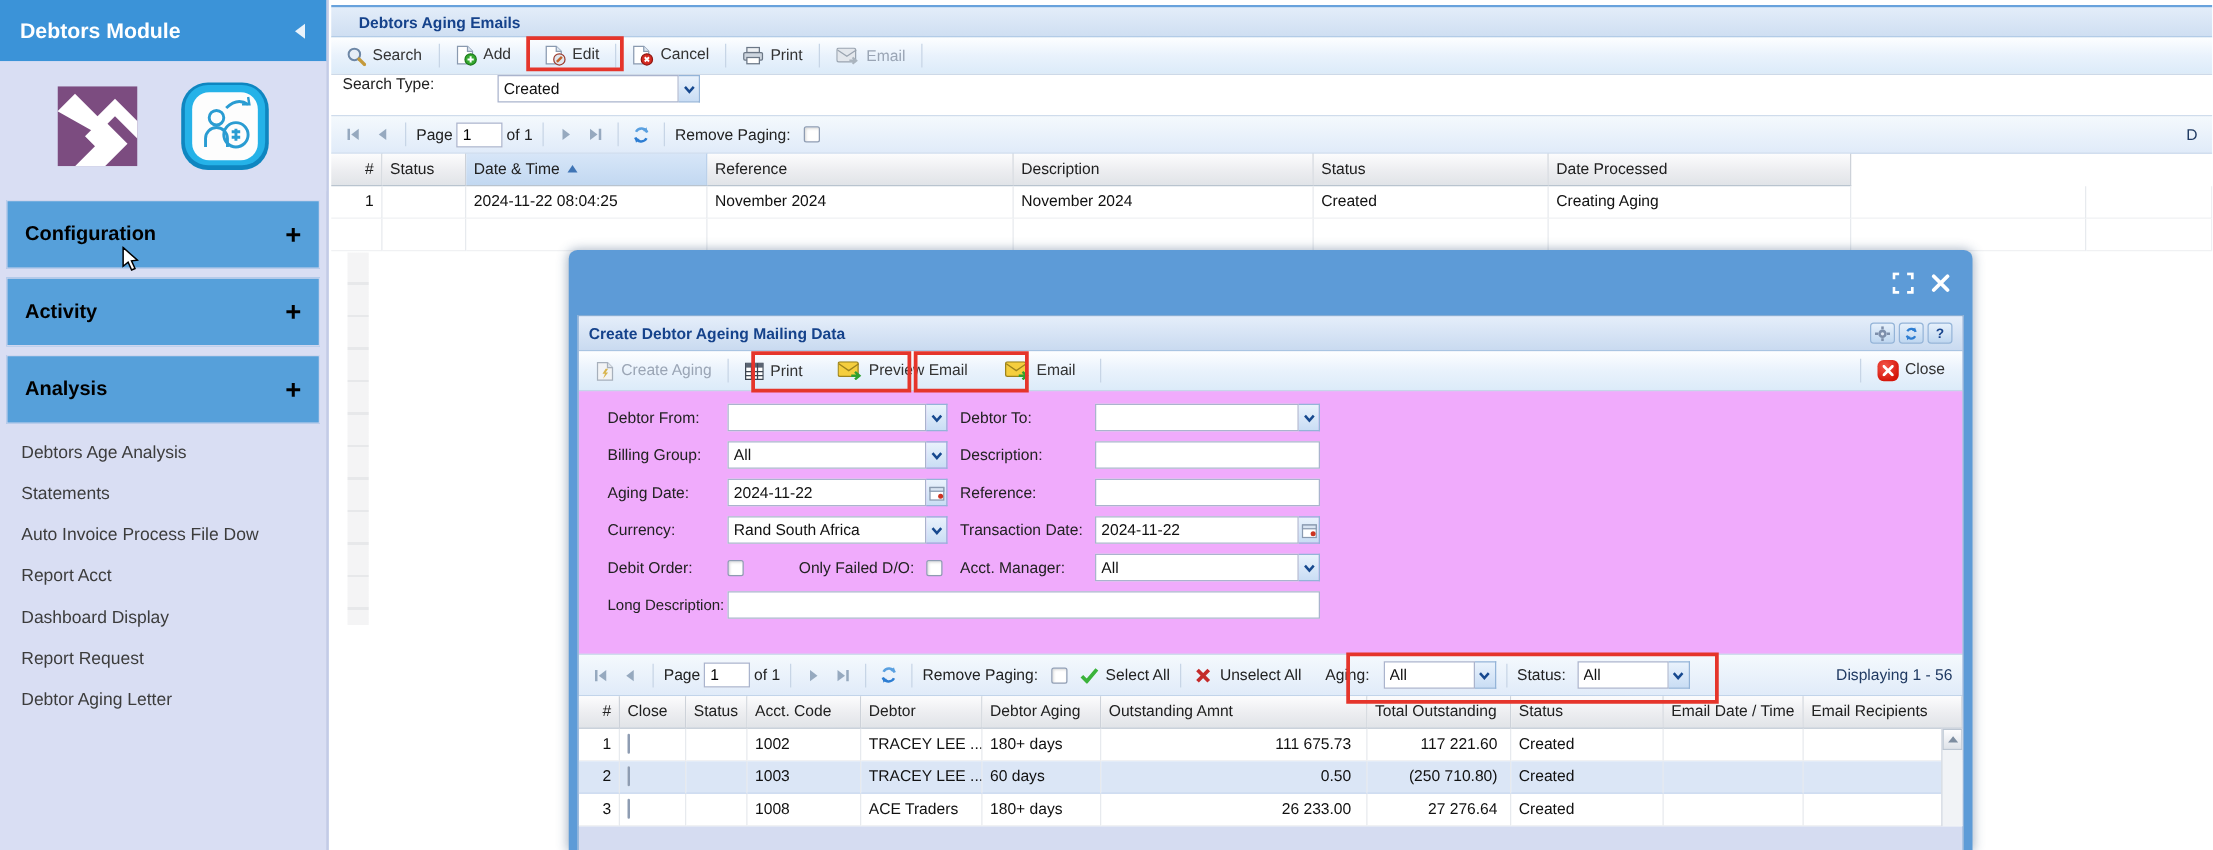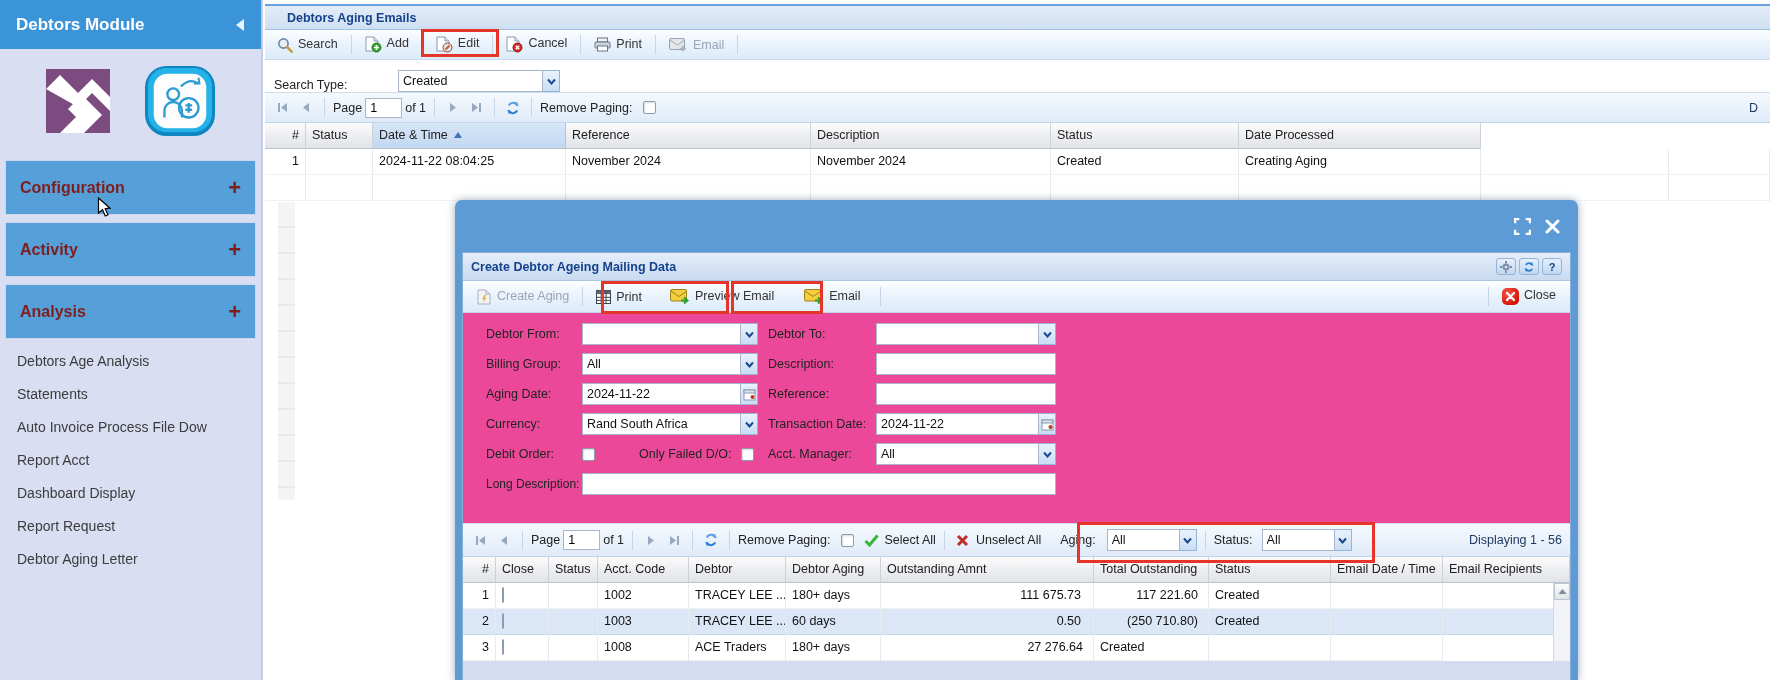--- a/index.html
+++ b/index.html
@@ -4,35 +4,35 @@
 <style>
   * { margin:0; padding:0; box-sizing:border-box; }
   html,body { width:1770px; height:680px; overflow:hidden; background:#fff;
     font-family:"Liberation Sans","DejaVu Sans",sans-serif; font-size:12.5px; color:#222; }
   .app { position:relative; width:1770px; height:680px; background:#fff; overflow:hidden; }
 
   
   .sidebar { position:absolute; left:0; top:0; width:263px; height:680px; background:#d9def3; border-right:2px solid #c3cbe6; }
   .sb-header { height:49px; background:#3b93d8; color:#fff; display:flex; align-items:center; justify-content:space-between; padding:0 16px; font-size:17px; font-weight:bold; }
   .sb-logos { height:104px; display:flex; align-items:center; justify-content:center; gap:34px; background:#d9def3; }
-  .sb-acc { margin:7px 5px 0 5px; height:55px; background:#56a0da; color:#7f1d1d; display:flex; align-items:center; justify-content:space-between; padding:0 14px; font-size:16px; font-weight:bold; border:1px solid #cfd6ee; }
+  .sb-acc { margin:7px 5px 0 5px; height:55px; background:#56a0da; color:#000000; display:flex; align-items:center; justify-content:space-between; padding:0 14px; font-size:16px; font-weight:bold; border:1px solid #cfd6ee; }
   .sb-acc .tgl { font-size:22px; font-weight:bold; line-height:20px; }
   .sb-items { list-style:none; padding:6px 0 0 0; }
   .sb-items li { height:33px; line-height:33px; padding-left:17px; font-size:14px; color:#3c3c3c; white-space:nowrap; overflow:hidden; }
   .edge-collapse { position:absolute; left:268px; top:424px; width:0; height:0; border:5px solid transparent; border-right:7px solid #8a93a3; }
   .cursor { position:absolute; left:97px; top:197px; z-index:40; }
 
   
   .main { position:absolute; left:265px; top:4px; right:0; bottom:0; background:#fff; border-top:2px solid #68a2dc; }
   .m-titlebar { height:24px; background:linear-gradient(#e3edf9,#cfdff2); border-bottom:1px solid #9ebfe0; color:#15428b; font-weight:bold; display:flex; align-items:center; padding:0 22px; }
   .toolbar { height:30px; background:linear-gradient(#fdfeff,#e9f2fc 50%,#dcebf9); border-bottom:1px solid #cdd9e8; display:flex; align-items:center; padding:0 6px; gap:2px; }
   .tbbtn { display:flex; align-items:flex-start; gap:5px; padding:3px 6px; color:#333; white-space:nowrap; }
   .tbbtn.disabled { color:#9aa5b5; }
   .sep { width:1px; height:19px; background:#c7d5e6; margin:0 5px; }
-  .m-searchrow { height:32px; display:flex; align-items:flex-end; padding:0 9px; background:#fff; gap:8px; }
+  .m-searchrow { height:32px; display:flex; align-items:flex-start; padding:0 9px; background:#fff; gap:8px; }
   .m-searchrow .lab { width:116px; }
   
   .combo { display:flex; height:22px; }
   .combo input, .tfield { height:22px; border:1px solid #aab4cd; background:#fff; padding:1px 4px; font:inherit; color:#111; outline:none; }
   .trig { width:17px; height:22px; background:linear-gradient(#e9f2fc,#c9ddf4); border:1px solid #94b4d8; border-left:none; display:flex; align-items:center; justify-content:center; }
   .pagebar { height:31px; background:linear-gradient(#f4f9fd,#e0ebf9); border-top:1px solid #cfdcec; border-bottom:1px solid #c2d4ea; display:flex; align-items:center; padding:0 8px; gap:3px; }
   .pgbtn { display:flex; align-items:center; justify-content:center; width:20px; height:20px; }
   .pg-input { width:37px; height:20px; border:1px solid #aab4cd; text-align:left; padding:1px 4px; font:inherit; background:#fff; }
   .cb { width:13px; height:13px; background:#fff; border:1px solid #8e9cb2; border-radius:2px; box-shadow:inset 1px 1px 2px rgba(0,0,0,.15); }
   .grow { flex:1; }
@@ -50,21 +50,21 @@
   .m-displaying { overflow:hidden; width:13px; white-space:nowrap; color:#203a62; }
 
   
   .modal { position:absolute; left:407px; top:200px; width:1123px; height:481px; background:#5d9bd7; border-radius:7px 7px 0 0; box-shadow:0 0 9px rgba(40,70,110,.45); z-index:20;margin-left:48px; }
   .w-titlebar { height:52px; display:flex; align-items:center; justify-content:flex-end; gap:14px; padding:0 18px; }
   .w-panel { position:absolute; left:7px; right:7px; top:52px; bottom:0; background:#d5dcf1; border:1px solid #86add4; overflow:hidden; }
   .p-header { height:28px; background:linear-gradient(#e5eefa,#c9daf0); border-bottom:1px solid #a9c4e2; display:flex; align-items:center; padding:0 8px; color:#15428b; font-weight:bold; }
   .p-tools { margin-left:auto; display:flex; gap:3px; }
   .ptool { width:20px; height:17px; border:1px solid #94b4d8; border-radius:3px; background:linear-gradient(#e6f0fb,#bfd7f0); display:flex; align-items:center; justify-content:center; font-size:11px; color:#15428b; font-weight:bold; }
   .p-toolbar { height:32px; background:linear-gradient(#fdfeff,#e9f2fc 50%,#dcebf9); border-bottom:1px solid #c6d6ea; display:flex; align-items:center; padding:0 8px; gap:2px; }
-  .p-form { height:210px; padding:6px 0 0 23px; background:#ec4899; }
+  .p-form { height:210px; padding:6px 0 0 23px; background:#f0abfc; }
   .frow { display:grid; grid-template-columns:96px 176px 10px 108px 180px; height:30px; align-items:center; }
   .frow .lab { white-space:nowrap; }
   .cbrow-mid { grid-column:2/4; display:flex; align-items:center; }
   .ld-field { grid-column:2/6; }
   .p-pagebar { height:34px; background:linear-gradient(#f4f9fd,#e0ebf9); border-top:1px solid #cfdcec; border-bottom:1px solid #c2d4ea; display:flex; align-items:center; padding:0 8px; gap:3px; }
   .w-grid { position:relative; background:#fff; }
   .wgrid-body .gridrow:nth-child(2) .bc { background:#dbe6f6; border-bottom:1px solid #c9d8ee; }
   .vscroll { position:absolute; right:0; top:26px; bottom:0; width:17px; background:#f1f3f6; border-left:1px solid #d4d9e1; }
   .vs-up { height:17px; background:linear-gradient(#fdfdfe,#dfe3e9); border:1px solid #bcc6d2; display:flex; align-items:center; justify-content:center; }
 
@@ -625,20 +625,21 @@
             <div class="bc"></div>
             <div class="bc"></div>
           </div>
           <div class="gridrow w-cols">
             <div class="bc num">3</div>
             <div class="bc"><span class="cb" style="margin:0 auto"></span></div>
             <div class="bc"><span class="dot" style="margin-left:10px"></span></div>
             <div class="bc">1008</div>
             <div class="bc">ACE Traders</div>
             <div class="bc">180+ days</div>
+            <div class="bc num" style="padding-right:12px">26 233.00</div>
             <div class="bc num" style="padding-right:10px">27 276.64</div>
             <div class="bc">Created</div>
             <div class="bc"></div>
             <div class="bc"></div>
           </div>
         </div>
 
         <div class="vscroll">
           <div class="vs-up">
             <svg width="9" height="7">

